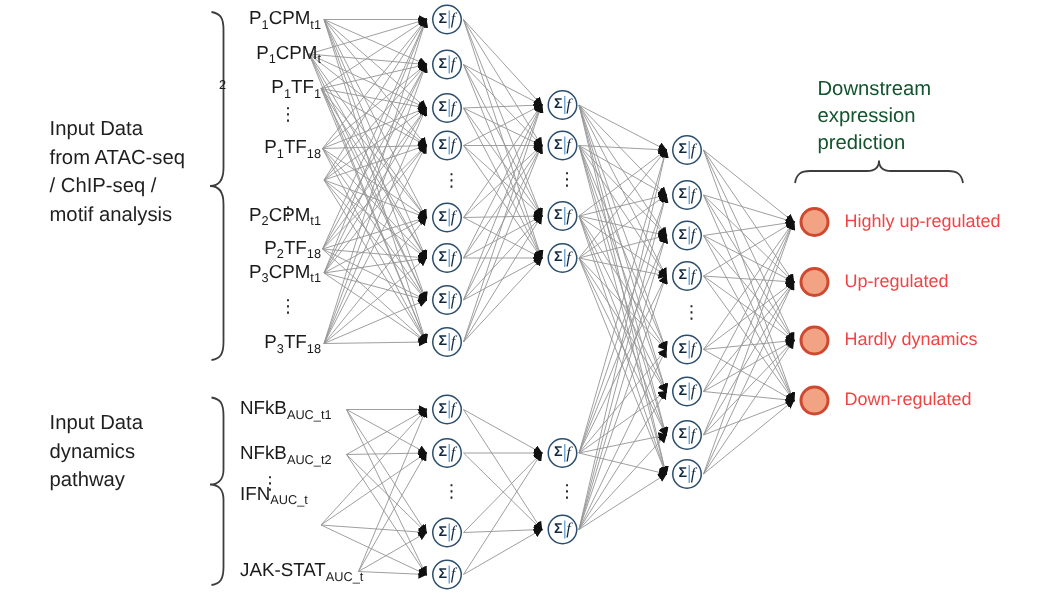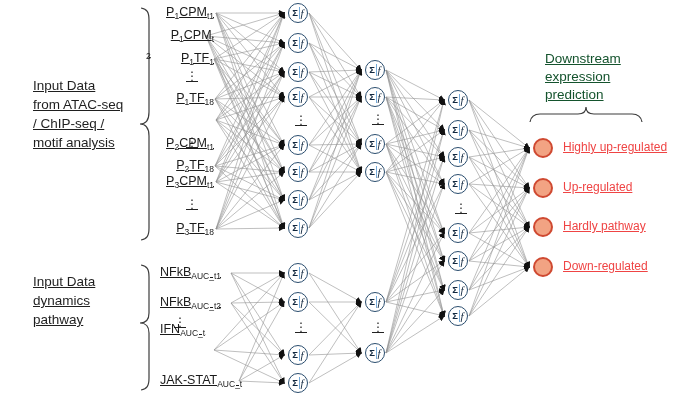--- a/index.html
+++ b/index.html
@@ -1,20 +1,20 @@
 <!DOCTYPE html>
 <html><head>
 <meta charset="utf-8">
 <style>
   html,body{margin:0;padding:0;background:#ffffff;}
   .canvas{
     position:relative;width:692px;height:401px;background:#ffffff;overflow:hidden;
     font-family:"Liberation Sans",sans-serif;color:#1f1f1f;
   }
-  .abs{position:absolute;white-space:nowrap;text-decoration:underline;}
+  .abs{position:absolute;white-space:nowrap;}
   .block-label{font-size:13.5px;line-height:19px;color:#1f1f1f;}
   .title-right{font-size:13.5px;line-height:18px;color:#14532d;}
   .in-row{font-size:12.5px;color:#1a1a1a;height:16px;line-height:16px;}
   .in-row.right{text-align:right;}
   .sb{font-size:8.5px;position:relative;top:3px;}
   .vdots{font-size:12px;color:#222;line-height:10px;letter-spacing:0;}
   .neuron{
     position:absolute;width:20px;height:20px;border-radius:50%;
     border:1.4px solid #2a4d6e;background:#fff;box-sizing:border-box;
     display:flex;align-items:center;justify-content:center;
@@ -421,18 +421,18 @@
         <span class="fn">f</span>
       </div>
       <div class="abs vdots" style="left: 455px; top: 203px;">⋮</div>
     </div>
   <div id="outputs">
       <div class="outnode" style="left: 533px; top: 138px; background: rgb(242, 163, 131); border-color: rgb(207, 73, 49);"></div>
       <div class="abs outlabel" style="left: 563px; top: 140px;">Highly up-regulated</div>
       <div class="outnode" style="left: 533px; top: 178px; background: rgb(242, 163, 131); border-color: rgb(207, 73, 49);"></div>
       <div class="abs outlabel" style="left: 563px; top: 180px;">Up-regulated</div>
       <div class="outnode" style="left: 533px; top: 217px; background: rgb(242, 163, 131); border-color: rgb(207, 73, 49);"></div>
-      <div class="abs outlabel" style="left: 563px; top: 219px;">Hardly pathway</div>
+      <div class="abs outlabel" style="left: 563px; top: 219px;">Hardly dynamics</div>
       <div class="outnode" style="left: 533px; top: 257px; background: rgb(242, 163, 131); border-color: rgb(207, 73, 49);"></div>
       <div class="abs outlabel" style="left: 563px; top: 259px;">Down-regulated</div>
     </div>
 
 </div>
 
 </body></html>

